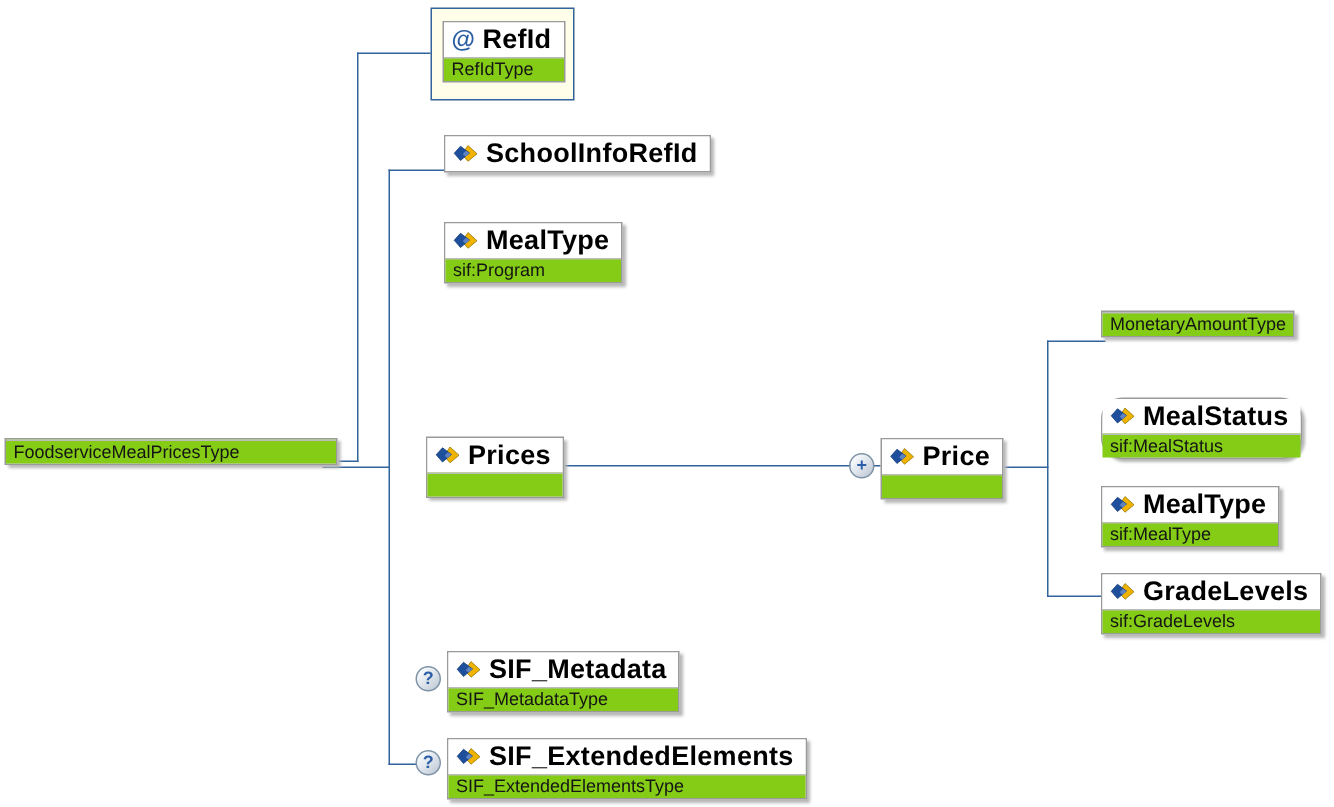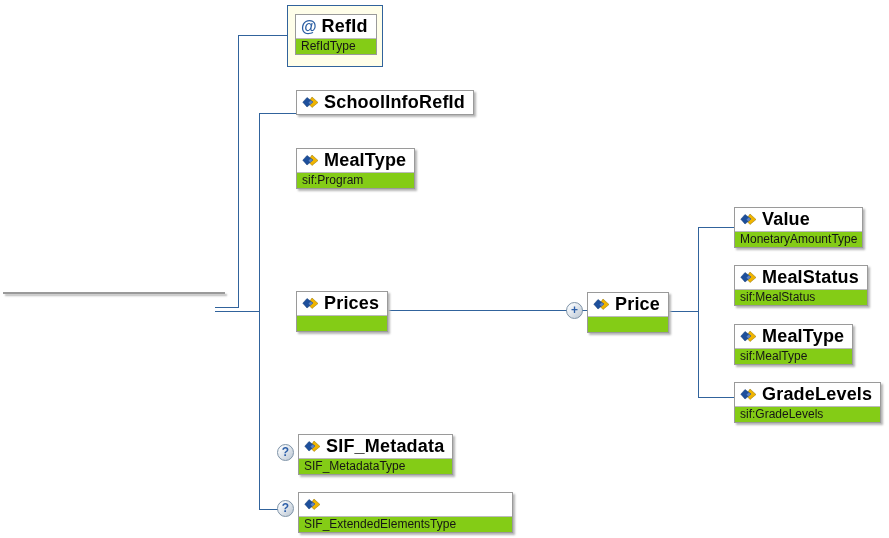--- a/index.html
+++ b/index.html
@@ -27,24 +27,24 @@
   
   .occ{position:absolute;box-sizing:border-box;width:17px;height:17px;border:1px solid #7e93a7;
        border-radius:50%;background:linear-gradient(135deg,#f5f8fb 20%,#c2ccd7 90%);
        color:#2d5fa8;font-weight:bold;font-size:12px;line-height:15px;text-align:center;z-index:3;}
 
   
   #n-root{left:3px;top:292px;min-width:220px;}
   #n-refid{left:7px;top:8px;min-width:77px;position:absolute;}
   #n-school{left:296px;top:90px;min-width:158px;}
   #n-program{left:296px;top:148px;min-width:101px;}
-  #n-prices{left:296px;top:291px;min-width:82px;}
+  #n-prices{left:284px;top:291px;min-width:82px;}
   #n-price{left:587px;top:292px;min-width:71px;}
   #n-value{left:734px;top:207px;min-width:121px;}
-  #n-mealstatus{left:734px;top:265px;min-width:110px;}
+  #n-mealstatus{left:734px;top:265px;min-width:110px;border-radius:14px;}
   #n-mealtype{left:734px;top:324px;min-width:100px;}
   #n-gradelevels{left:734px;top:382px;min-width:122px;}
   #n-sifmeta{left:298px;top:434px;min-width:136px;}
   #n-sifext{left:298px;top:492px;min-width:213px;}
 
   
   #l-feed1{left:215px;top:307px;width:24px;height:1px;}
   #l-trunk1{left:238px;top:35px;width:1px;height:273px;}
   #l-refid{left:238px;top:35px;width:52px;height:1px;}
   #l-feed2{left:215px;top:311px;width:45px;height:1px;}
@@ -93,20 +93,21 @@
     <div class="node" id="n-refid">
       <div class="title">
         <span class="at-icon">@</span>
         <span class="label">RefId</span>
       </div>
       <div class="typerow">RefIdType</div>
     </div>
   </div>
 
   <div class="node" id="n-root">
+    <div class="typerow">FoodserviceMealPricesType</div>
   </div>
 
   <div class="node" id="n-school">
     <div class="title">
       <svg class="el-icon" viewBox="0 0 17 13">
           <use href="#elicon"></use>
         </svg>
       <span class="label">SchoolInfoRefId</span>
     </div>
   </div>
@@ -137,26 +138,20 @@
     <div class="title">
       <svg class="el-icon" viewBox="0 0 17 13">
           <use href="#elicon"></use>
         </svg>
       <span class="label">Price</span>
     </div>
     <div class="typerow"></div>
   </div>
 
   <div class="node" id="n-value">
-    <div class="title">
-      <svg class="el-icon" viewBox="0 0 17 13">
-          <use href="#elicon"></use>
-        </svg>
-      <span class="label">Value</span>
-    </div>
     <div class="typerow">MonetaryAmountType</div>
   </div>
 
   <div class="node" id="n-mealstatus">
     <div class="title">
       <svg class="el-icon" viewBox="0 0 17 13">
           <use href="#elicon"></use>
         </svg>
       <span class="label">MealStatus</span>
     </div>
@@ -195,17 +190,18 @@
     <div class="typerow">SIF_MetadataType</div>
   </div>
 
   <div class="occ" id="c-q2">?</div>
 
   <div class="node" id="n-sifext">
     <div class="title">
       <svg class="el-icon" viewBox="0 0 17 13">
           <use href="#elicon"></use>
         </svg>
+      <span class="label">SIF_ExtendedElements</span>
     </div>
     <div class="typerow">SIF_ExtendedElementsType</div>
   </div>
 
 </div>
 
 </body></html>

